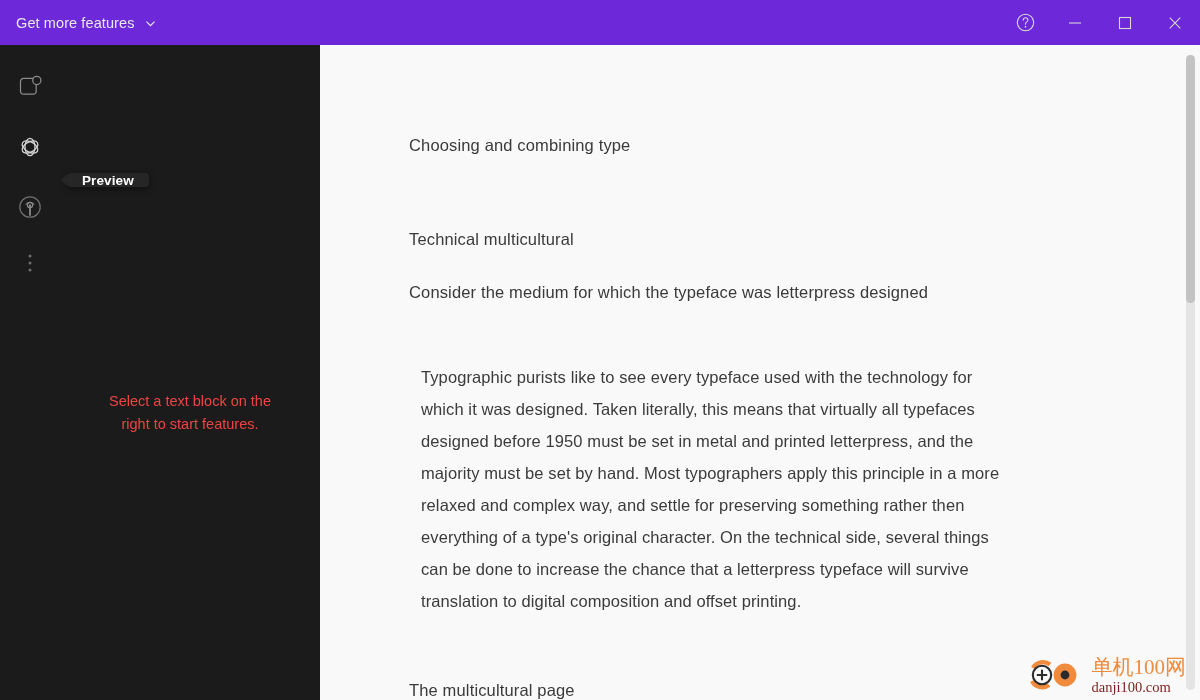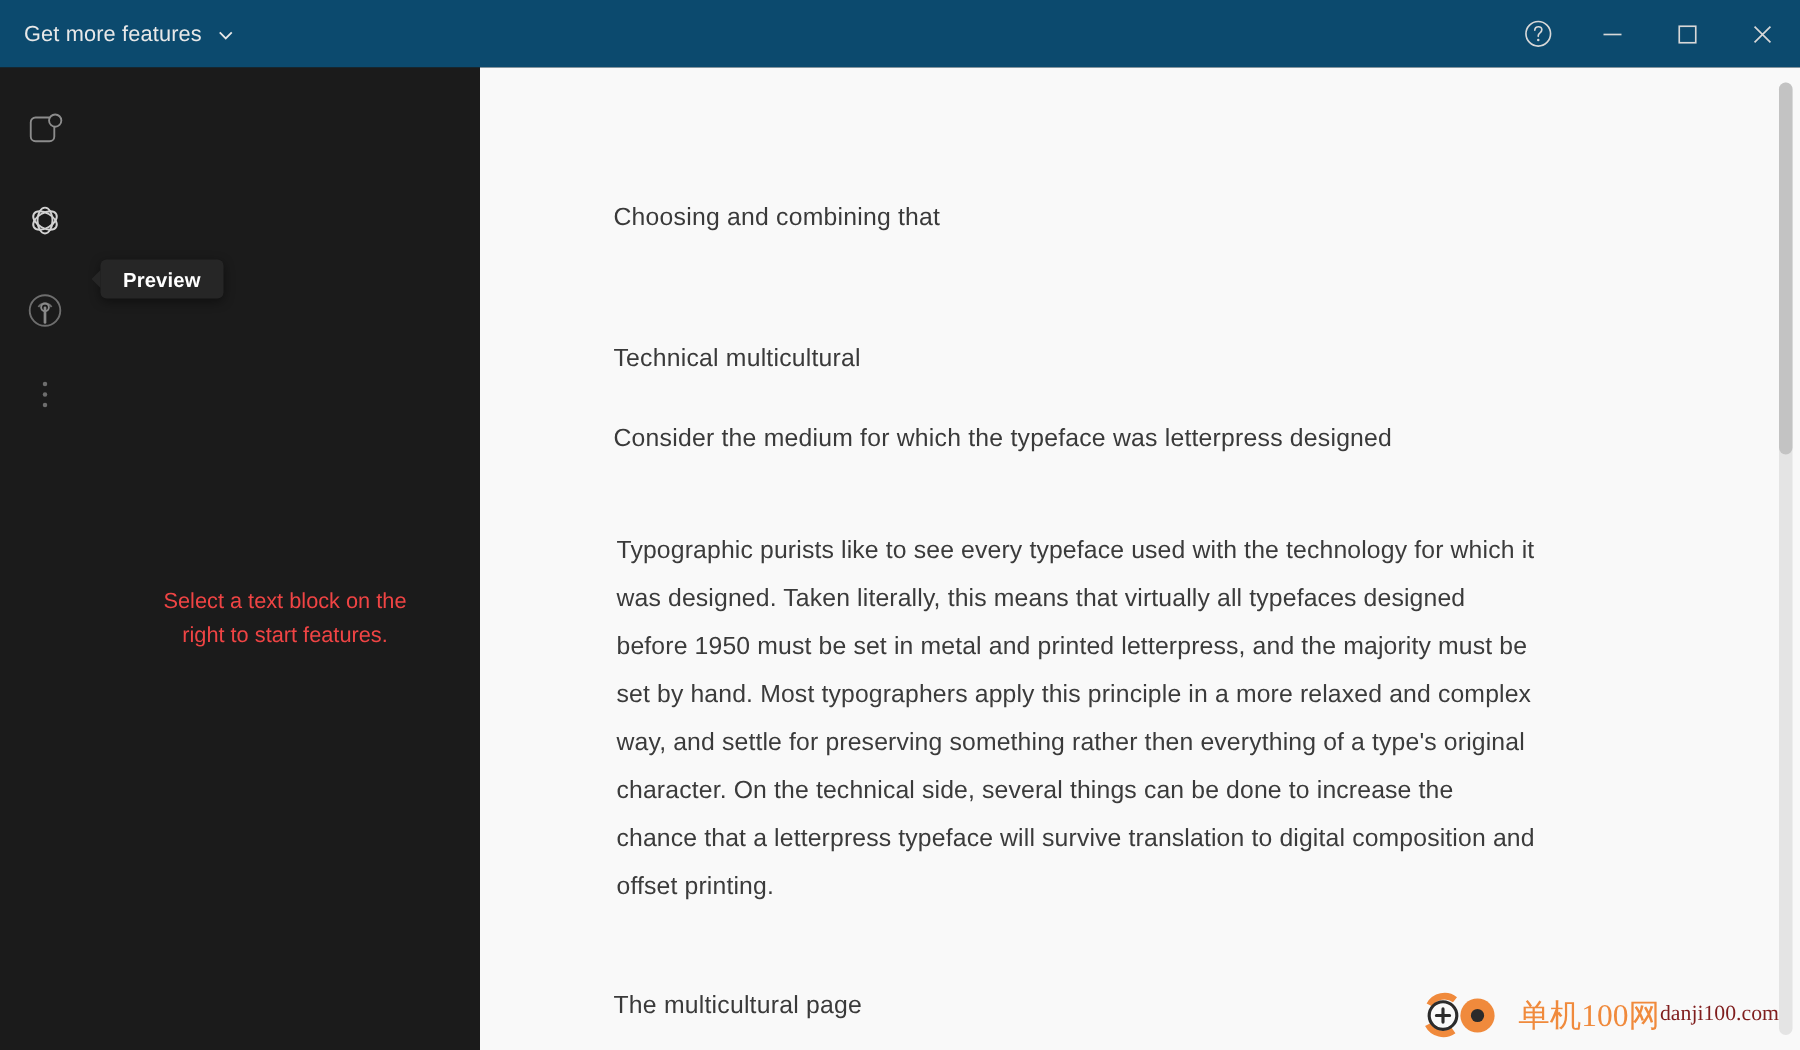--- a/index.html
+++ b/index.html
@@ -21,21 +21,21 @@
     height: 700px;
     display: flex;
     flex-direction: column;
     background: #1b1b1b;
   }
 
   
   .titlebar {
     height: 45px;
     min-height: 45px;
-    background: #0c4a6e;
+    background: #6d28d9;
     display: flex;
     align-items: center;
     justify-content: space-between;
     padding: 0 0 0 16px;
     box-sizing: border-box;
   }
   .titlebar-left {
     display: flex;
     align-items: center;
     gap: 9px;
@@ -105,21 +105,21 @@
     justify-content: center;
     cursor: default;
   }
   .rail-btn svg { display: block; }
   .rail-btn.dots { height: 52px; }
 
   .tooltip {
     position: absolute;
     left: 67px;
     top: 128px;
-    height: 26px;
+    height: 14px;
     background: #262626;
     border-radius: 4px;
     display: flex;
     align-items: center;
     padding: 0 15px;
     box-shadow: 0 2px 7px rgba(0,0,0,0.45);
   }
   .tooltip-text {
     color: #ffffff;
     font-size: 13.5px;
@@ -179,21 +179,21 @@
     letter-spacing: 0.15px;
   }
   .gap-lg { height: 70px; }
   .gap-md { height: 29px; }
   .gap-xl { height: 49px; }
   .gap-body { height: 45px; }
   .doc-p {
     color: #3b3b3b;
     font-size: 16.5px;
     line-height: 32px;
-    margin: 2px;
+    margin: 12px;
     letter-spacing: 0.1px;
     max-width: 700px;
   }
 
   
   .scrollbar {
     position: absolute;
     right: 5px;
     top: 10px;
     bottom: 10px;
@@ -215,21 +215,21 @@
   .watermark {
     position: absolute;
     right: 14px;
     bottom: 6px;
     display: flex;
     align-items: center;
     gap: 7px;
     pointer-events: none;
   }
   .wm-logo { position: relative; width: 58px; height: 34px; }
-  .wm-text { display: flex; flex-direction: row; line-height: 1; }
+  .wm-text { display: flex; flex-direction: column; line-height: 1; }
   .wm-cn {
     color: #f08a3c;
     font-size: 21px;
     font-family: "Liberation Serif", serif;
     letter-spacing: 0px;
   }
   .wm-en {
     color: #7f1d1d;
     font-size: 14.5px;
     font-family: "Liberation Serif", serif;
@@ -342,21 +342,21 @@
       <div class="empty-msg">
         <span>Select a text block on the</span><br>
         <span>right to start features.</span>
       </div>
     </div>
 
     <div class="docpanel">
       <div class="doc-scroll">
         <div class="doc-inner">
 
-          <p class="doc-h">Choosing and combining that</p>
+          <p class="doc-h">Choosing and combining type</p>
           <div class="gap-lg"></div>
 
           <p class="doc-h">Technical multicultural</p>
           <div class="gap-md"></div>
 
           <p class="doc-h">Consider the medium for which the typeface was letterpress designed</p>
           <div class="gap-body"></div>
 
           <p class="doc-p">Typographic purists like to see every typeface used with the technology for which it was designed. Taken literally, this means that virtually all typefaces designed before 1950 must be set in metal and printed letterpress, and the majority must be set by hand. Most typographers apply this principle in a more relaxed and complex way, and settle for preserving something rather then everything of a type's original character. On the technical side, several things can be done to increase the chance that a letterpress typeface will survive translation to digital composition and offset printing.</p>
           <div class="gap-xl"></div>

